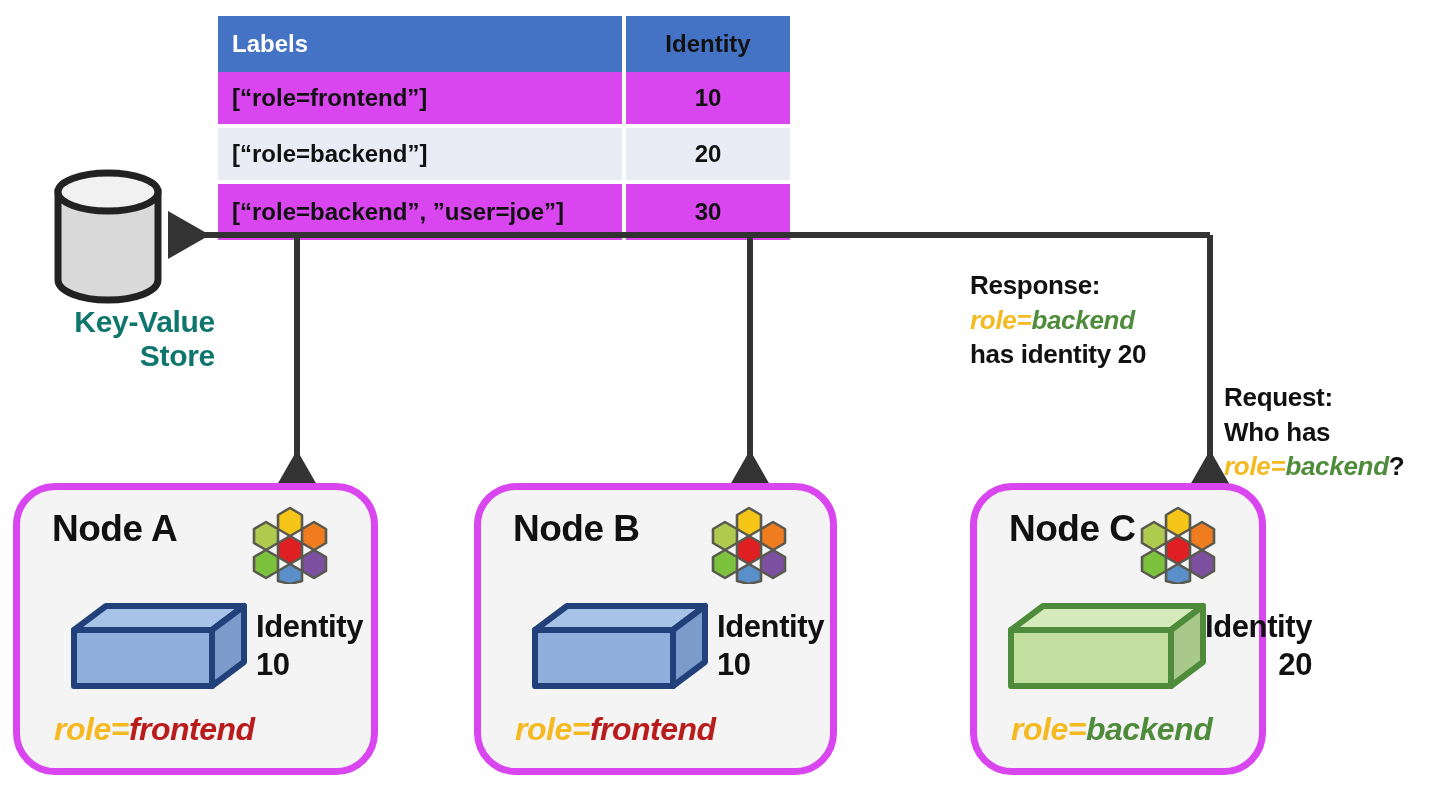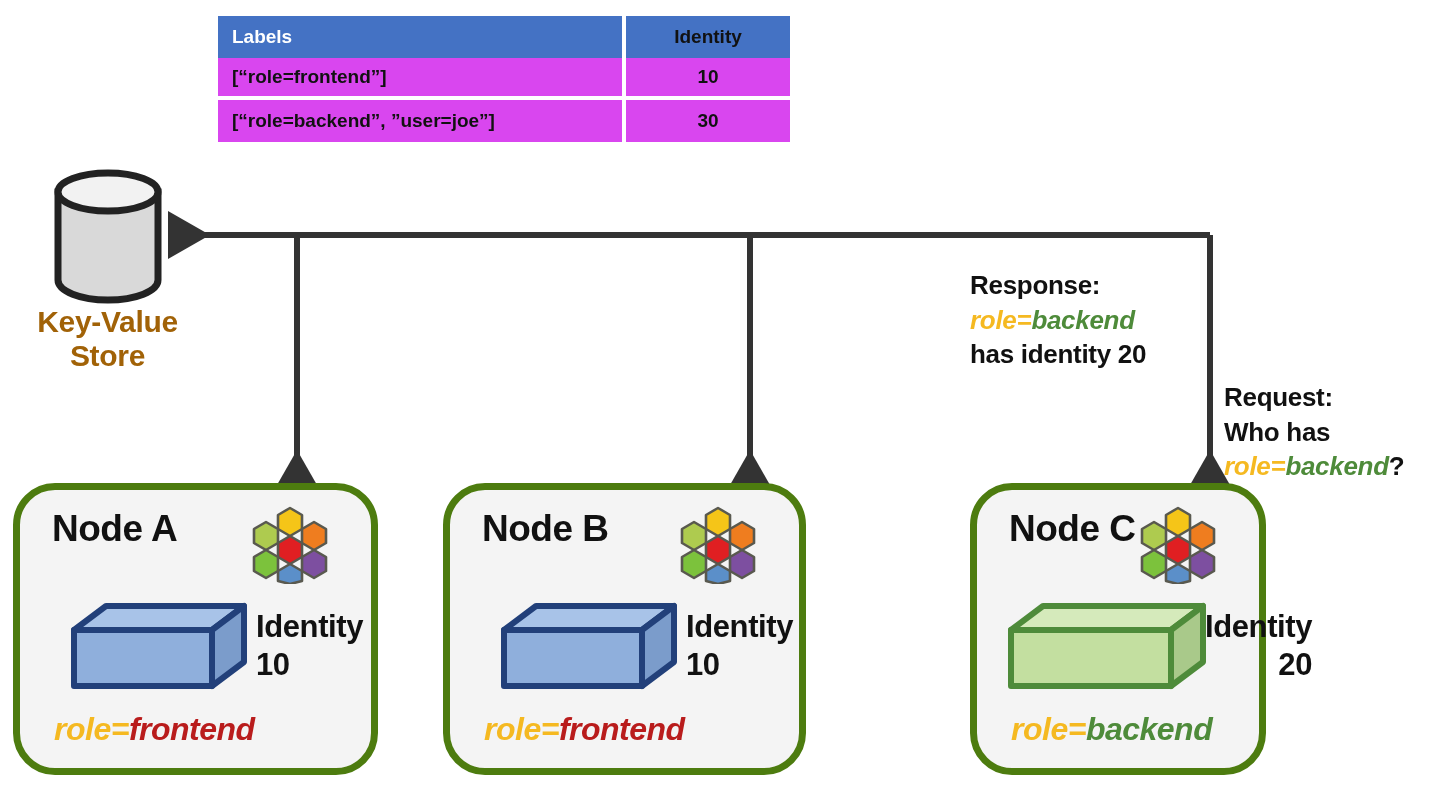--- a/index.html
+++ b/index.html
@@ -12,56 +12,56 @@
   #stage { position: relative; width: 1450px; height: 795px; background:#fff; }
 
   
   #kv-table {
     position: absolute; left: 218px; top: 16px;
     width: 572px;
     border-collapse: separate;
     border-spacing: 0;
   }
   #kv-table th, #kv-table td {
-    font-size: 19px; font-weight: bold;
+    font-size: 24px; font-weight: bold;
     padding: 0 14px;
-    height: 42px; vertical-align: middle;
+    height: 56px; vertical-align: middle;
   }
   #kv-table thead th { background: #4472c4; color: #ffffff; text-align: left; }
   #kv-table thead th.ident-col { text-align: center; }
   #kv-table .col-labels { width: 408px; }
   #kv-table .col-ident  { width: 164px; text-align: center; color:#111; }
   #kv-table thead th.col-labels { border-right: 4px solid #ffffff; }
   #kv-table tbody tr td.col-labels { border-right: 4px solid #ffffff; color:#111; }
   #kv-table tbody tr { }
   #kv-table tbody tr.odd  td { background: #d946ef; }
   #kv-table tbody tr.even td { background: #eaecf5; }
   #kv-table tbody tr td { border-bottom: 4px solid #ffffff; }
   #kv-table tbody tr:last-child td { border-bottom: none; }
 
   
   #wires { position:absolute; left:0; top:0; width:1450px; height:795px; pointer-events:none; }
 
   
   #kv-store { position: absolute; left: 52px; top: 168px; width: 112px; height: 136px; }
   #kv-store-label {
     position: absolute; left: 0px; top: 305px; width: 215px;
-    text-align: center; font-size: 30px; font-weight: bold; color:#a16207;
+    text-align: right; font-size: 30px; font-weight: bold; color:#0f766e;
     line-height: 1.13; letter-spacing:-0.3px;
   }
 
   
   .node-card {
     position: absolute; top: 483px; height: 292px;
     background: #f4f4f4;
-    border: 7px solid #4d7c0f;
+    border: 7px solid #d946ef;
     border-radius: 42px;
   }
   #node-a { left: 13px;  width: 365px; }
-  #node-b { left: 443px; width: 363px; padding-left: 24px; }
+  #node-b { left: 474px; width: 363px; padding-left: 24px; }
   #node-c { left: 970px; width: 296px; text-align: right; }
 
   .node-title {
     position: absolute; left: 32px; top: 18px;
     font-size: 37px; font-weight: bold; color: #111; letter-spacing:-0.5px;
   }
   .hex-logo { position: absolute; right: 42px; top: 16px; width: 78px; height: 78px; }
   .node-box { position: absolute; left: 50px; top: 112px; width: 178px; height: 88px; }
   #node-c .node-box { left: 30px; width: 200px; }
   .identity-text {
@@ -98,20 +98,24 @@
     <thead>
       <tr>
         <th class="col-labels">Labels</th>
         <th class="col-ident ident-col">Identity</th>
       </tr>
     </thead>
     <tbody>
       <tr class="odd">
         <td class="col-labels">[“role=frontend”]</td>
         <td class="col-ident">10</td>
+      </tr>
+      <tr class="even">
+        <td class="col-labels">[“role=backend”]</td>
+        <td class="col-ident">20</td>
       </tr>
       <tr class="odd">
         <td class="col-labels">[“role=backend”, ”user=joe”]</td>
         <td class="col-ident">30</td>
       </tr>
     </tbody>
   </table>
 
   <svg id="wires" viewBox="0 0 1450 795">
     <defs>

